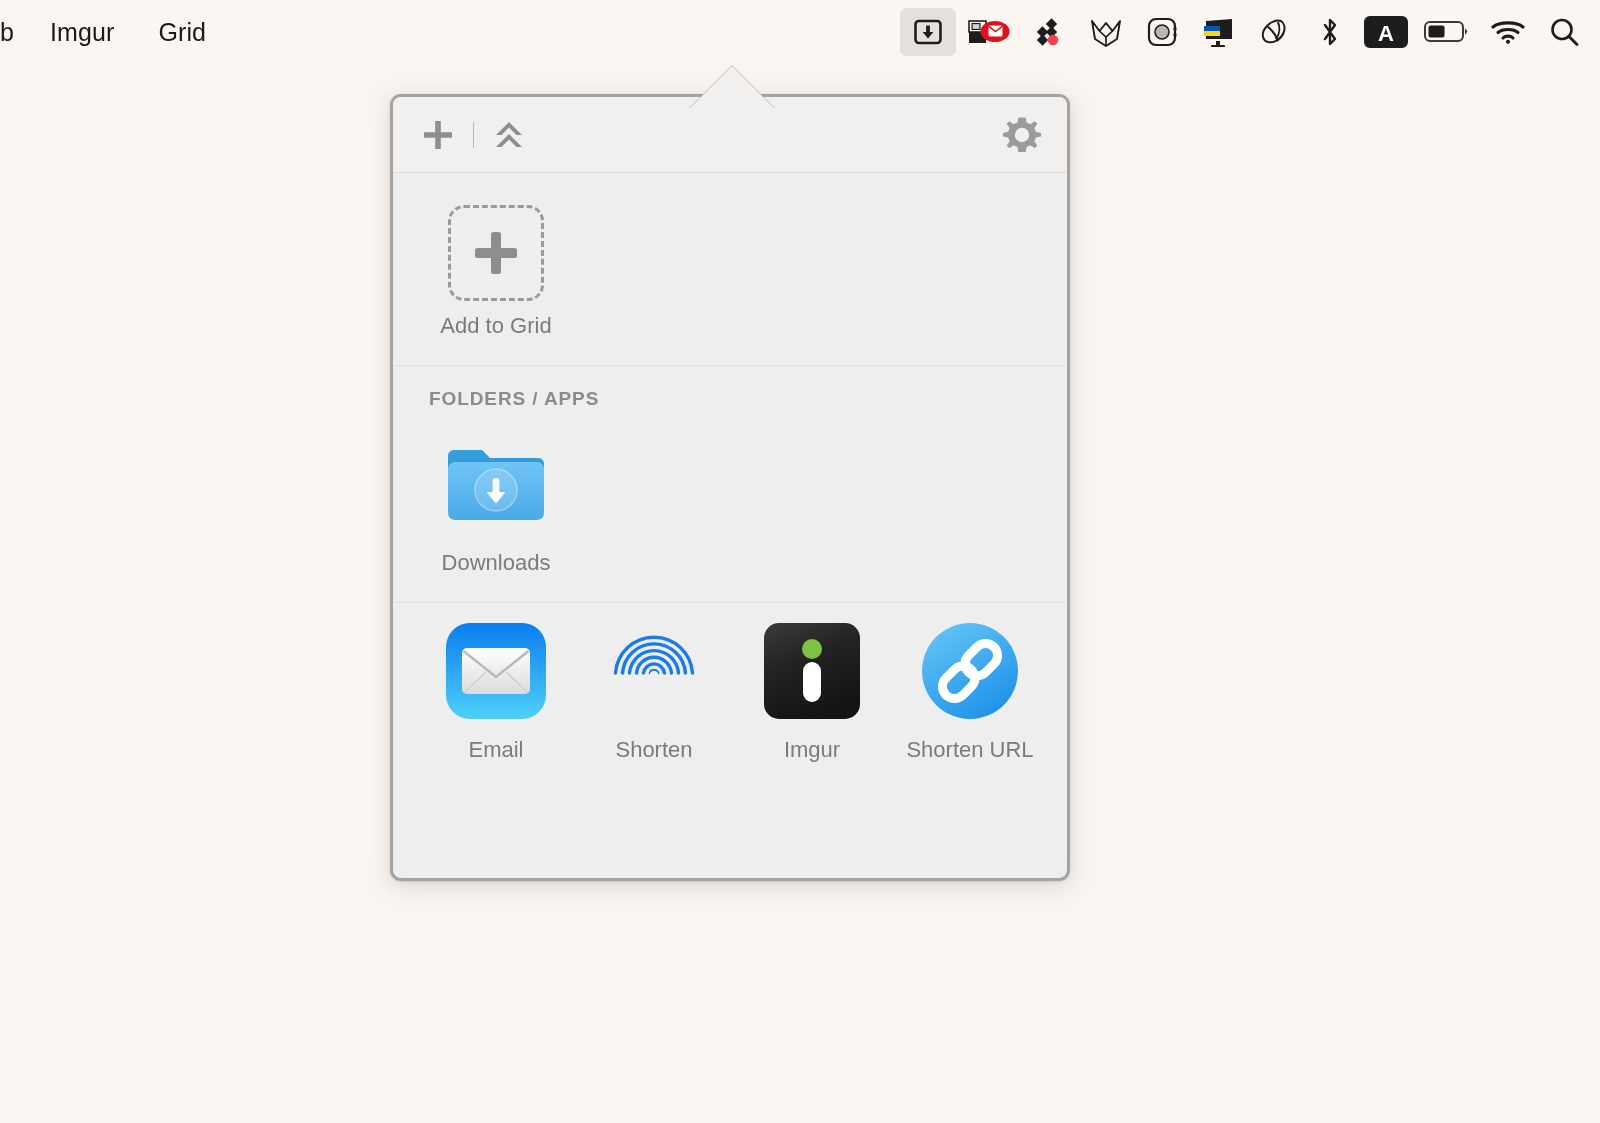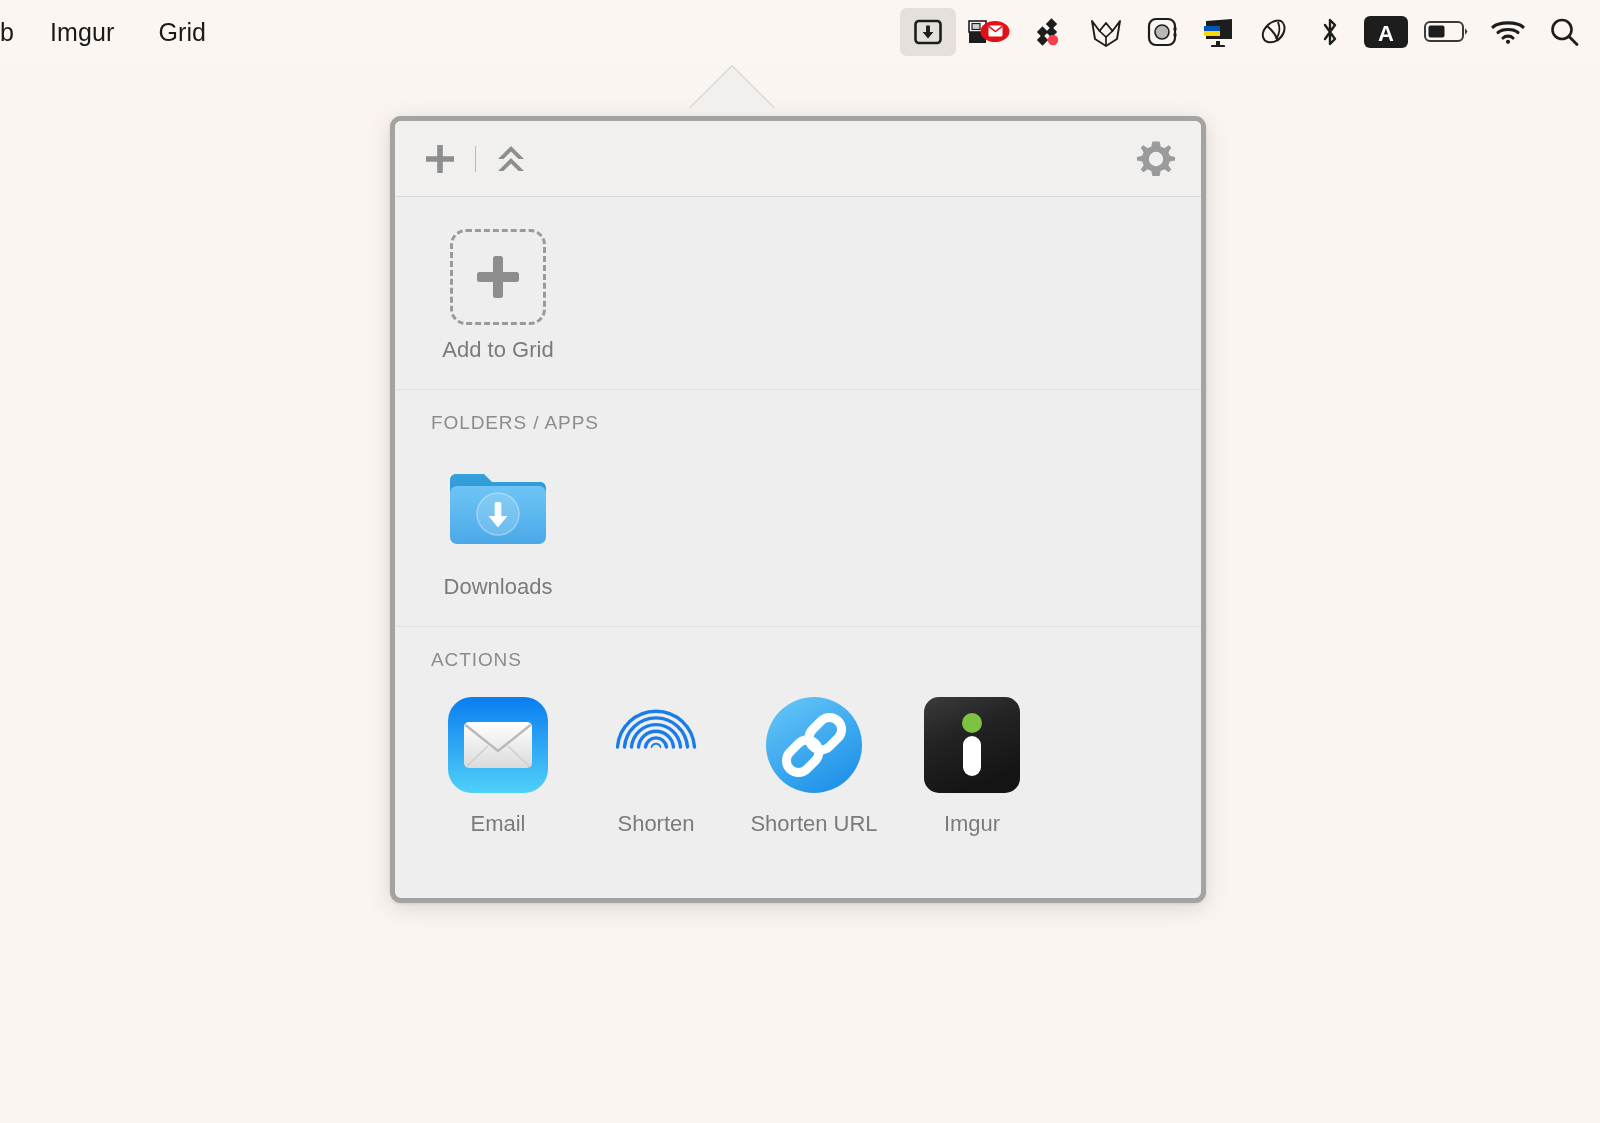--- a/index.html
+++ b/index.html
@@ -58,26 +58,26 @@
   }
   .status-item.active {
     background: #e4e0dc;
   }
   .status-item.wide { width: 66px; }
 
   
   #popover {
     position: absolute;
     left: 390px;
-    top: 116px;
-    width: 816px;
+    top: 94px;
+    width: 680px;
     height: 787px;
     background: #eeeeee;
     border-radius: 11px;
-    border: 5px solid #a3a3a3;
+    border: 3px solid #a3a3a3;
     box-shadow: 0 5px 22px rgba(120,108,100,0.22), 0 1px 3px rgba(120,108,100,0.18);
     box-sizing: border-box;
     overflow: hidden;
   }
   #pointer {
     position: absolute;
     left: 689px;
     top: 66px;
     width: 0; height: 0;
     border-left: 43px solid transparent;
@@ -112,21 +112,21 @@
   }
   .hdr-spacer { flex: 1; }
 
   .section {
     padding: 0;
   }
   .section + .section { border-top: 1px solid #e3e1df; }
 
   .section-title {
     font-size: 19px;
-    font-weight: normal;
+    font-weight: bold;
     color: #8c8c8c;
     letter-spacing: 0.9px;
     padding: 22px 0 6px 36px;
   }
 
   .tile-row {
     display: flex;
     padding: 0 0 0 24px;
     box-sizing: border-box;
   }
@@ -344,21 +344,20 @@
           <rect x="50.6" y="48" width="6.8" height="19" rx="2" fill="#ffffff" opacity="0.95"></rect>
           <path d="M44.5 62 L63.5 62 L54 73.5 Z" fill="#ffffff" opacity="0.95"></path>
         </svg>
         <div class="tile-label">Downloads</div>
       </div>
 
     </div>
   </div>
 
   <div class="section">
-    <div class="section-title">ACTIONS</div>
     <div class="tile-row actions-row">
 
       <div class="tile action-tile">
         <svg class="icon-108" viewBox="0 0 108 108">
           <defs>
             <linearGradient id="mailBg" x1="0" y1="0" x2="0" y2="1">
               <stop offset="0%" stop-color="#0a7df0"></stop>
               <stop offset="100%" stop-color="#4fd0f8"></stop>
             </linearGradient>
             <linearGradient id="envG" x1="0" y1="0" x2="0" y2="1">
@@ -390,46 +389,46 @@
           </g>
           <path d="M54 58 L34 96 M54 58 L74 96" fill="none" stroke="#eeeeee" stroke-width="6"></path>
           <path d="M54 56 L33 98 L75 98 Z" fill="#eeeeee"></path>
         </svg>
         <div class="tile-label">Shorten</div>
       </div>
 
       <div class="tile action-tile">
         <svg class="icon-108" viewBox="0 0 108 108">
           <defs>
+            <linearGradient id="imgurBg" x1="0" y1="0" x2="0.4" y2="1">
+              <stop offset="0%" stop-color="#3b3b3b"></stop>
+              <stop offset="45%" stop-color="#232323"></stop>
+              <stop offset="100%" stop-color="#141414"></stop>
+            </linearGradient>
+          </defs>
+          <rect x="6" y="6" width="96" height="96" rx="15" fill="url(#imgurBg)"></rect>
+          <circle cx="54" cy="32" r="10" fill="#7dc242"></circle>
+          <rect x="45" y="45" width="18" height="40" rx="9" fill="#ffffff"></rect>
+        </svg>
+        <div class="tile-label">Imgur</div>
+      </div>
+
+      <div class="tile action-tile">
+        <svg class="icon-108" viewBox="0 0 108 108">
+          <defs>
             <linearGradient id="linkBg" x1="0.2" y1="0" x2="0.8" y2="1">
               <stop offset="0%" stop-color="#63c4f7"></stop>
               <stop offset="100%" stop-color="#1b8fe8"></stop>
             </linearGradient>
           </defs>
           <circle cx="54" cy="54" r="48" fill="url(#linkBg)"></circle>
           <g transform="rotate(-45 54 54)" fill="none" stroke="#ffffff" stroke-width="9" stroke-linecap="round">
             <rect x="20" y="42" width="36" height="24" rx="12"></rect>
             <rect x="52" y="42" width="36" height="24" rx="12"></rect>
           </g>
         </svg>
         <div class="tile-label">Shorten URL</div>
       </div>
 
-      <div class="tile action-tile">
-        <svg class="icon-108" viewBox="0 0 108 108">
-          <defs>
-            <linearGradient id="imgurBg" x1="0" y1="0" x2="0.4" y2="1">
-              <stop offset="0%" stop-color="#3b3b3b"></stop>
-              <stop offset="45%" stop-color="#232323"></stop>
-              <stop offset="100%" stop-color="#141414"></stop>
-            </linearGradient>
-          </defs>
-          <rect x="6" y="6" width="96" height="96" rx="15" fill="url(#imgurBg)"></rect>
-          <circle cx="54" cy="32" r="10" fill="#7dc242"></circle>
-          <rect x="45" y="45" width="18" height="40" rx="9" fill="#ffffff"></rect>
-        </svg>
-        <div class="tile-label">Imgur</div>
-      </div>
-
     </div>
   </div>
 
 </div>
 
 </body></html>

